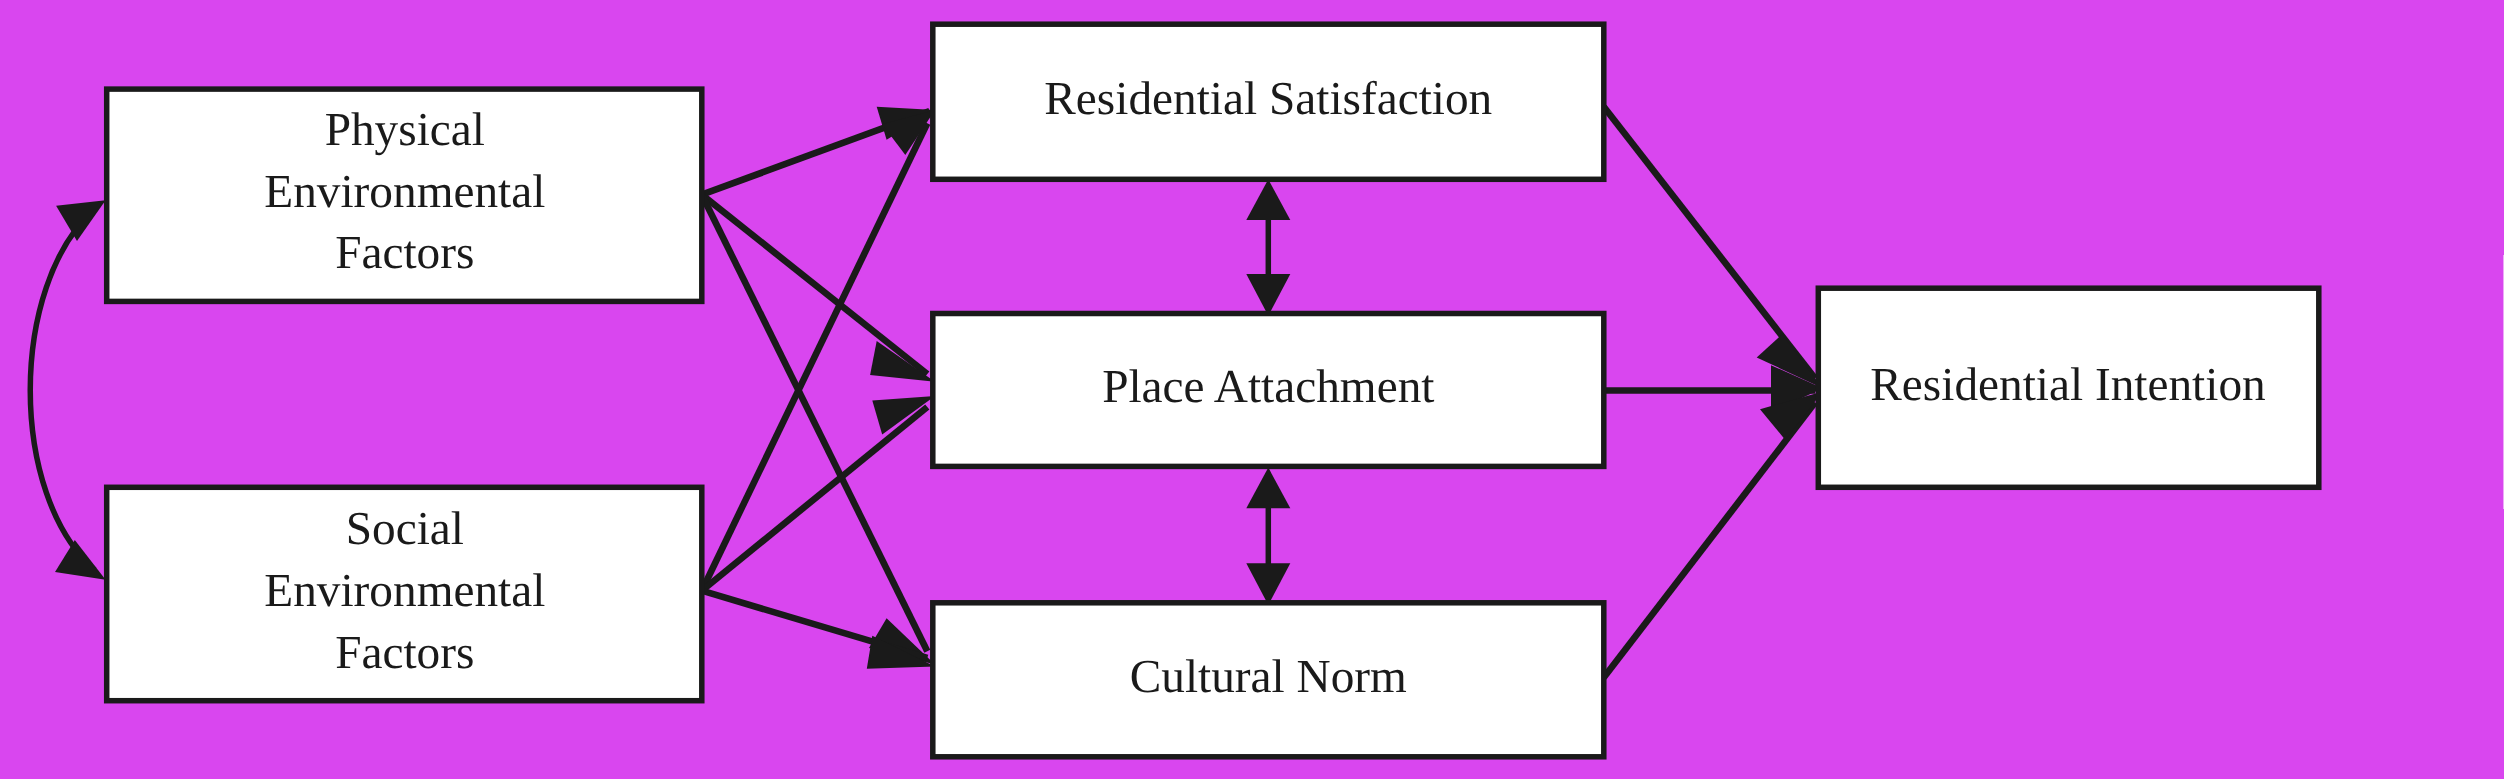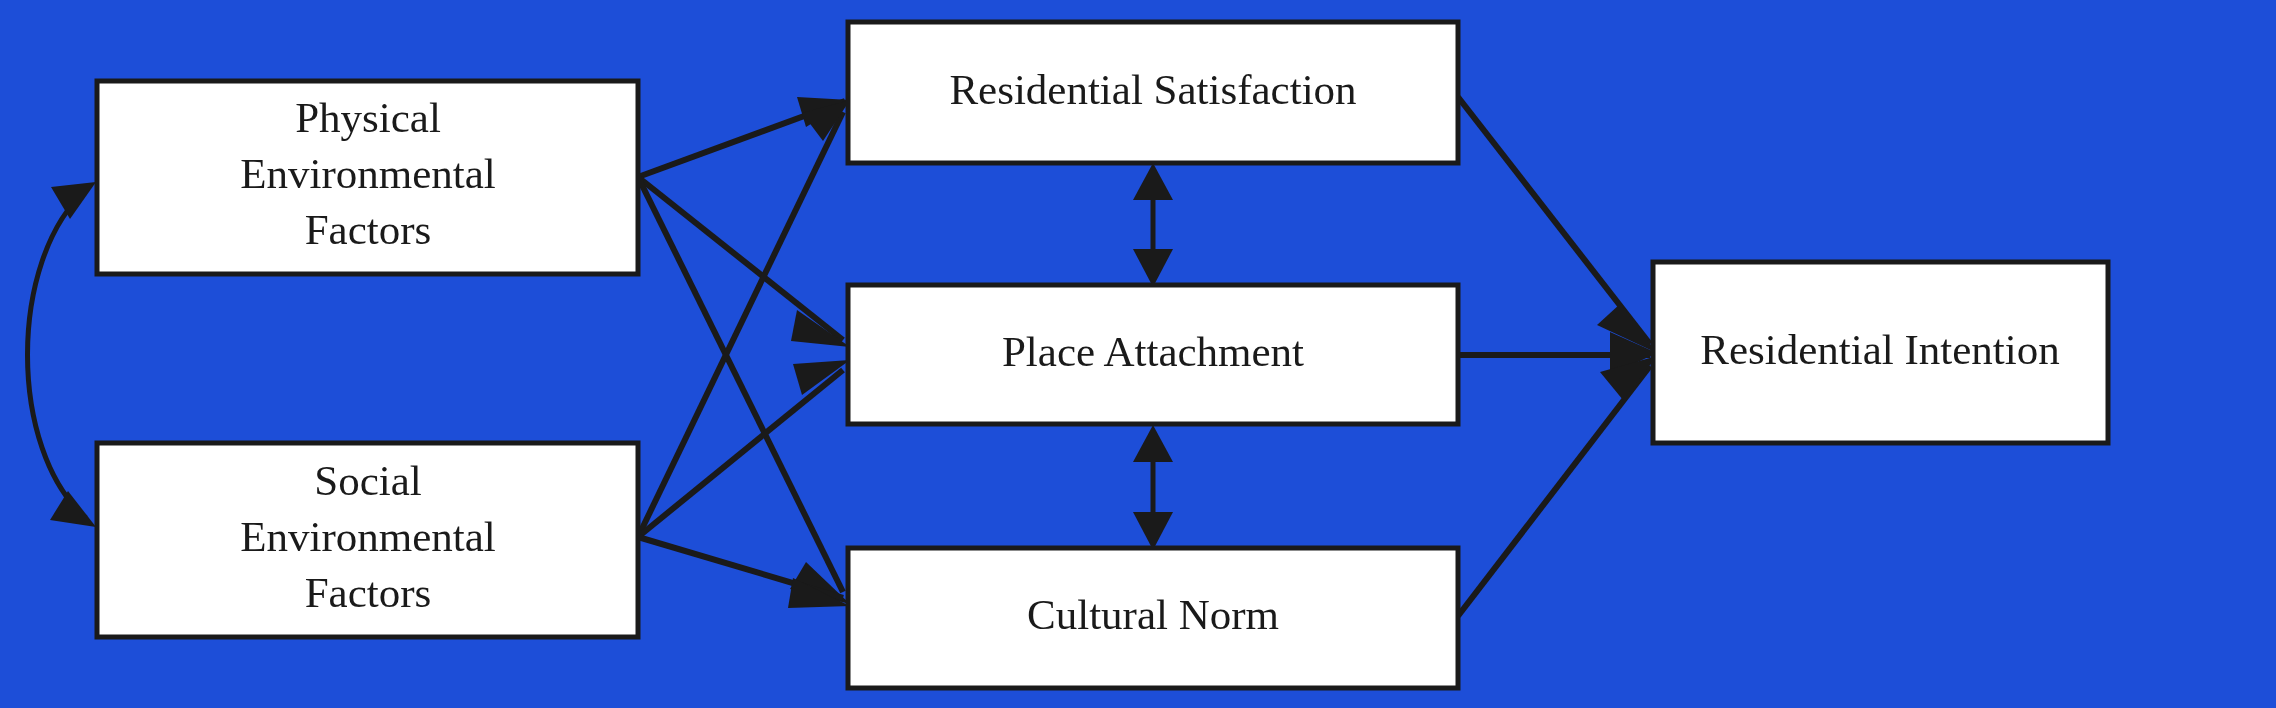--- a/index.html
+++ b/index.html
@@ -4,21 +4,21 @@
 <style>
   html, body {
     margin: 0;
     padding: 0;
     background: #ffffff;
   }
   #canvas {
     position: relative;
     width: 2276px;
     height: 708px;
-    background: #1d4ed8;
+    background: #d946ef;
     overflow: hidden;
   }
   #diagram-svg {
     position: absolute;
     left: 0;
     top: 0;
     width: 2276px;
     height: 708px;
   }
   .node-box {

